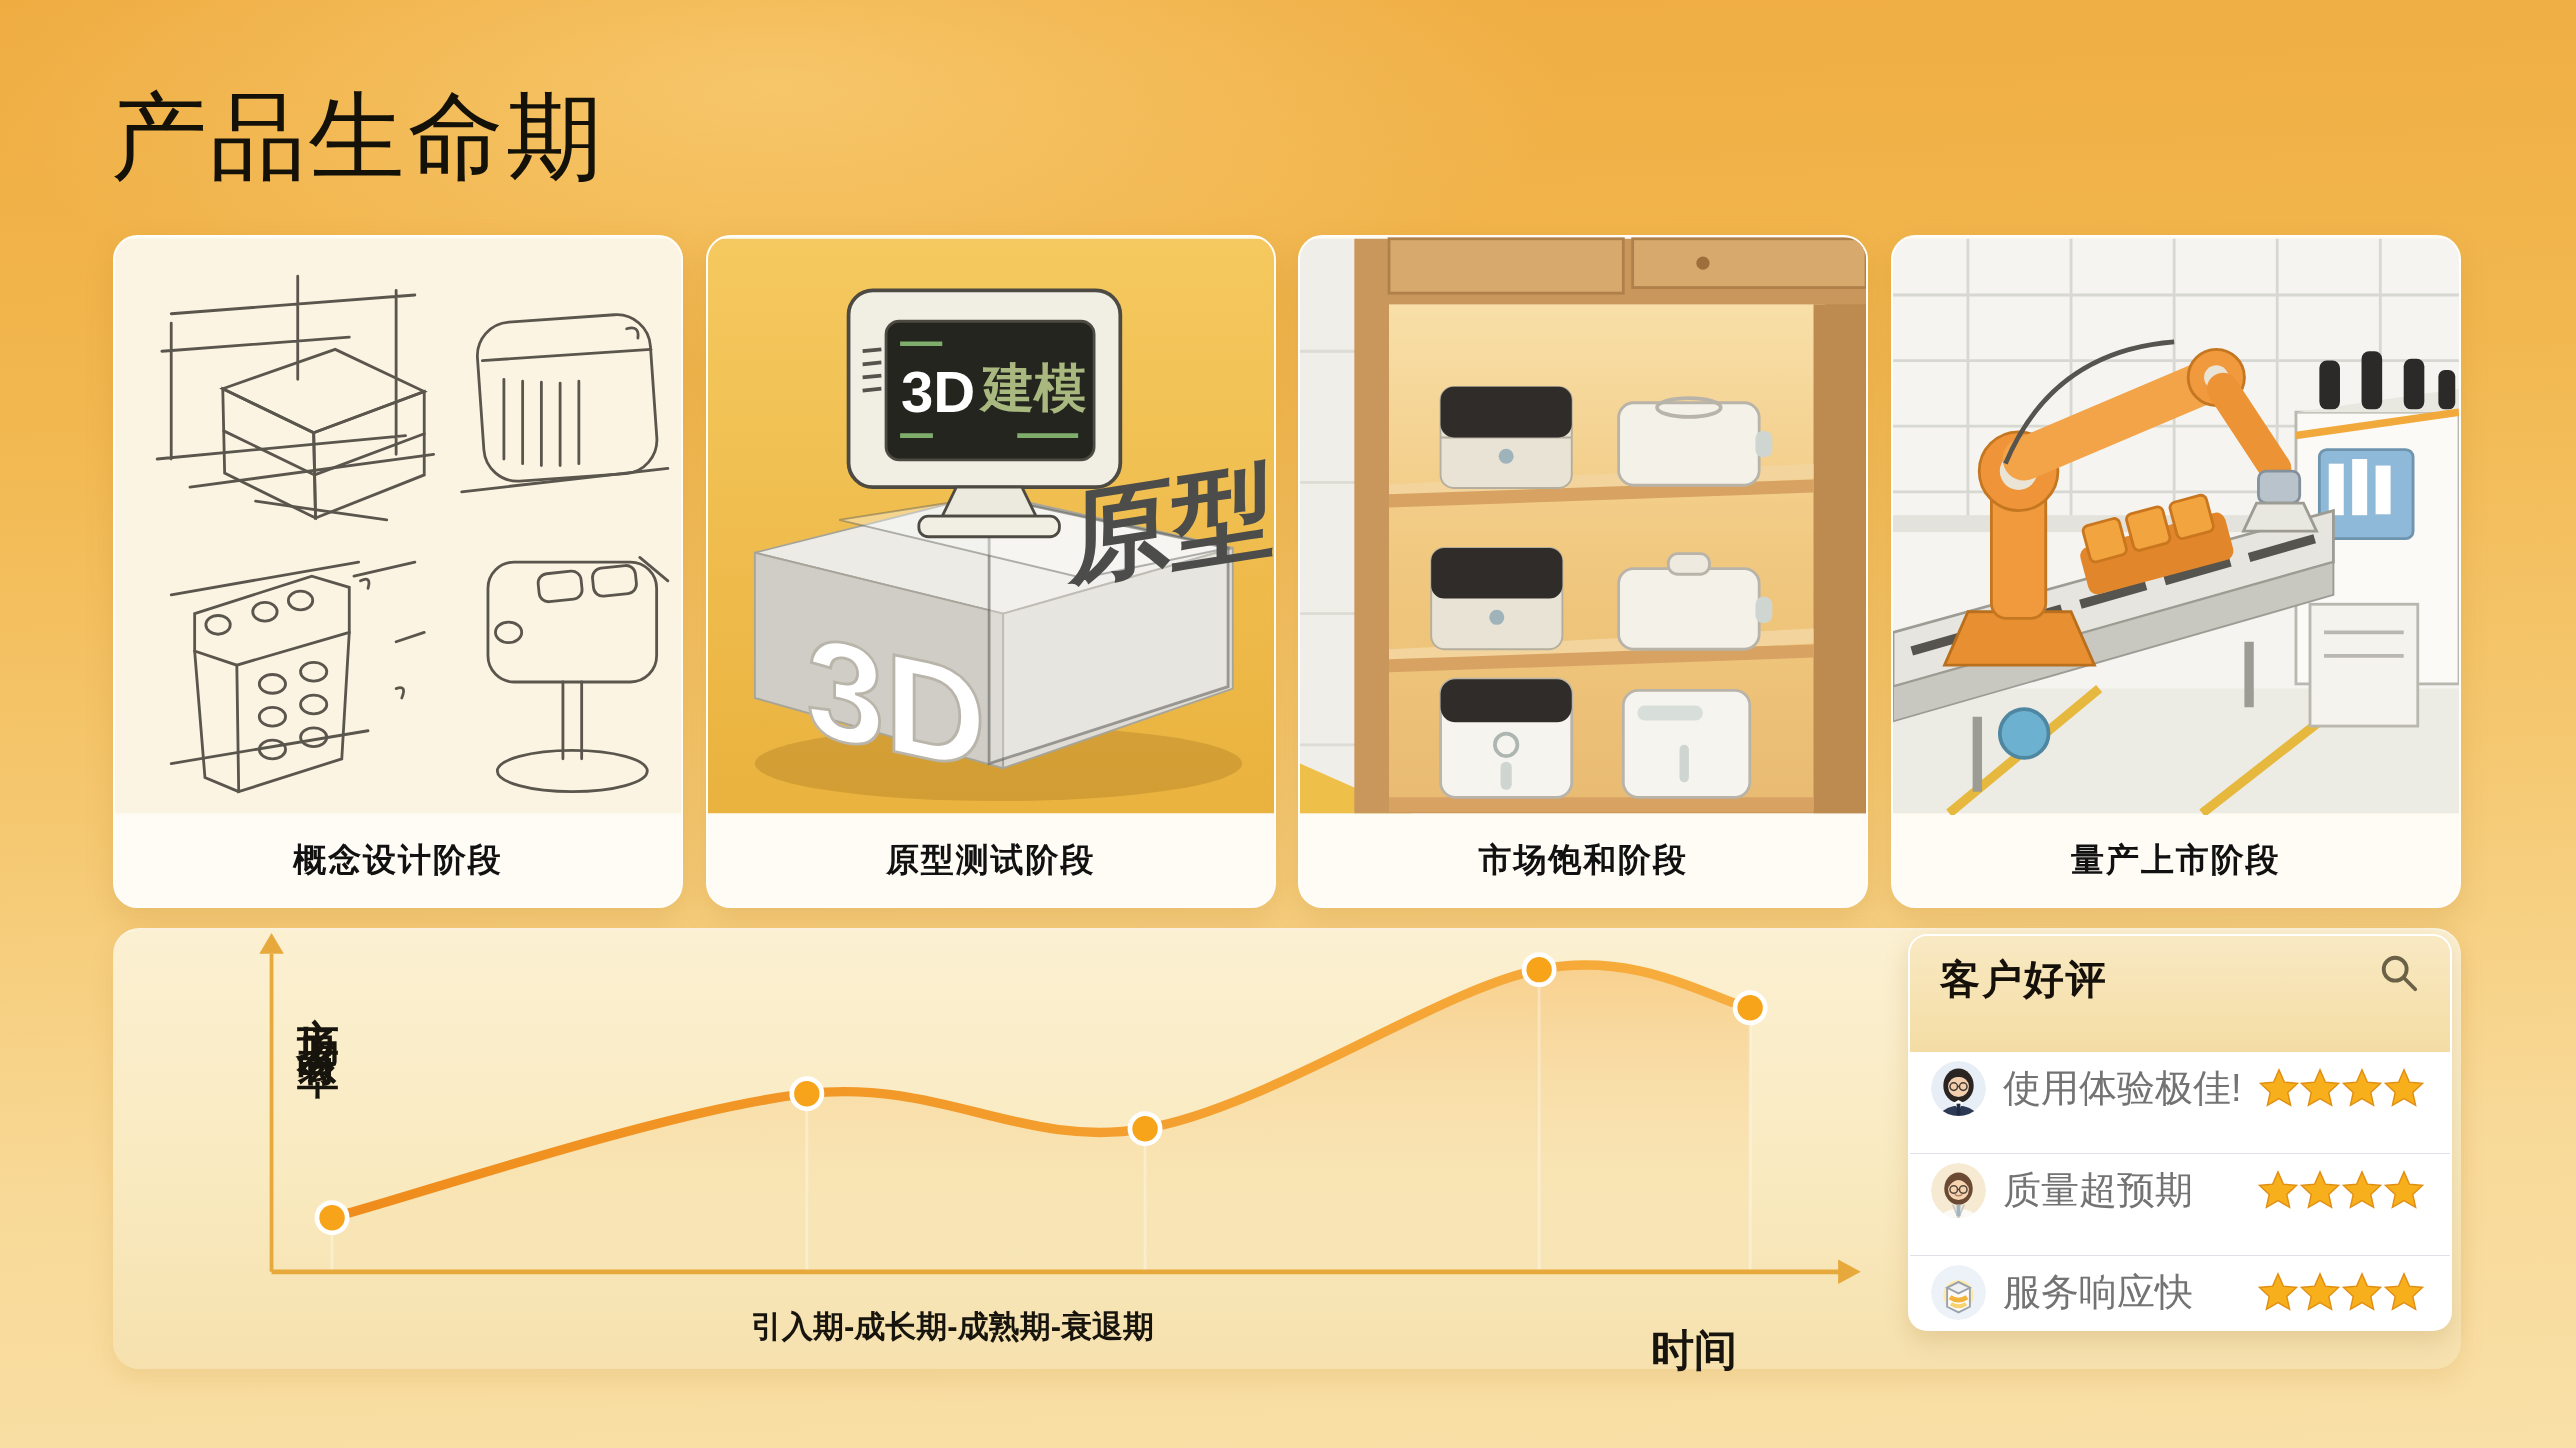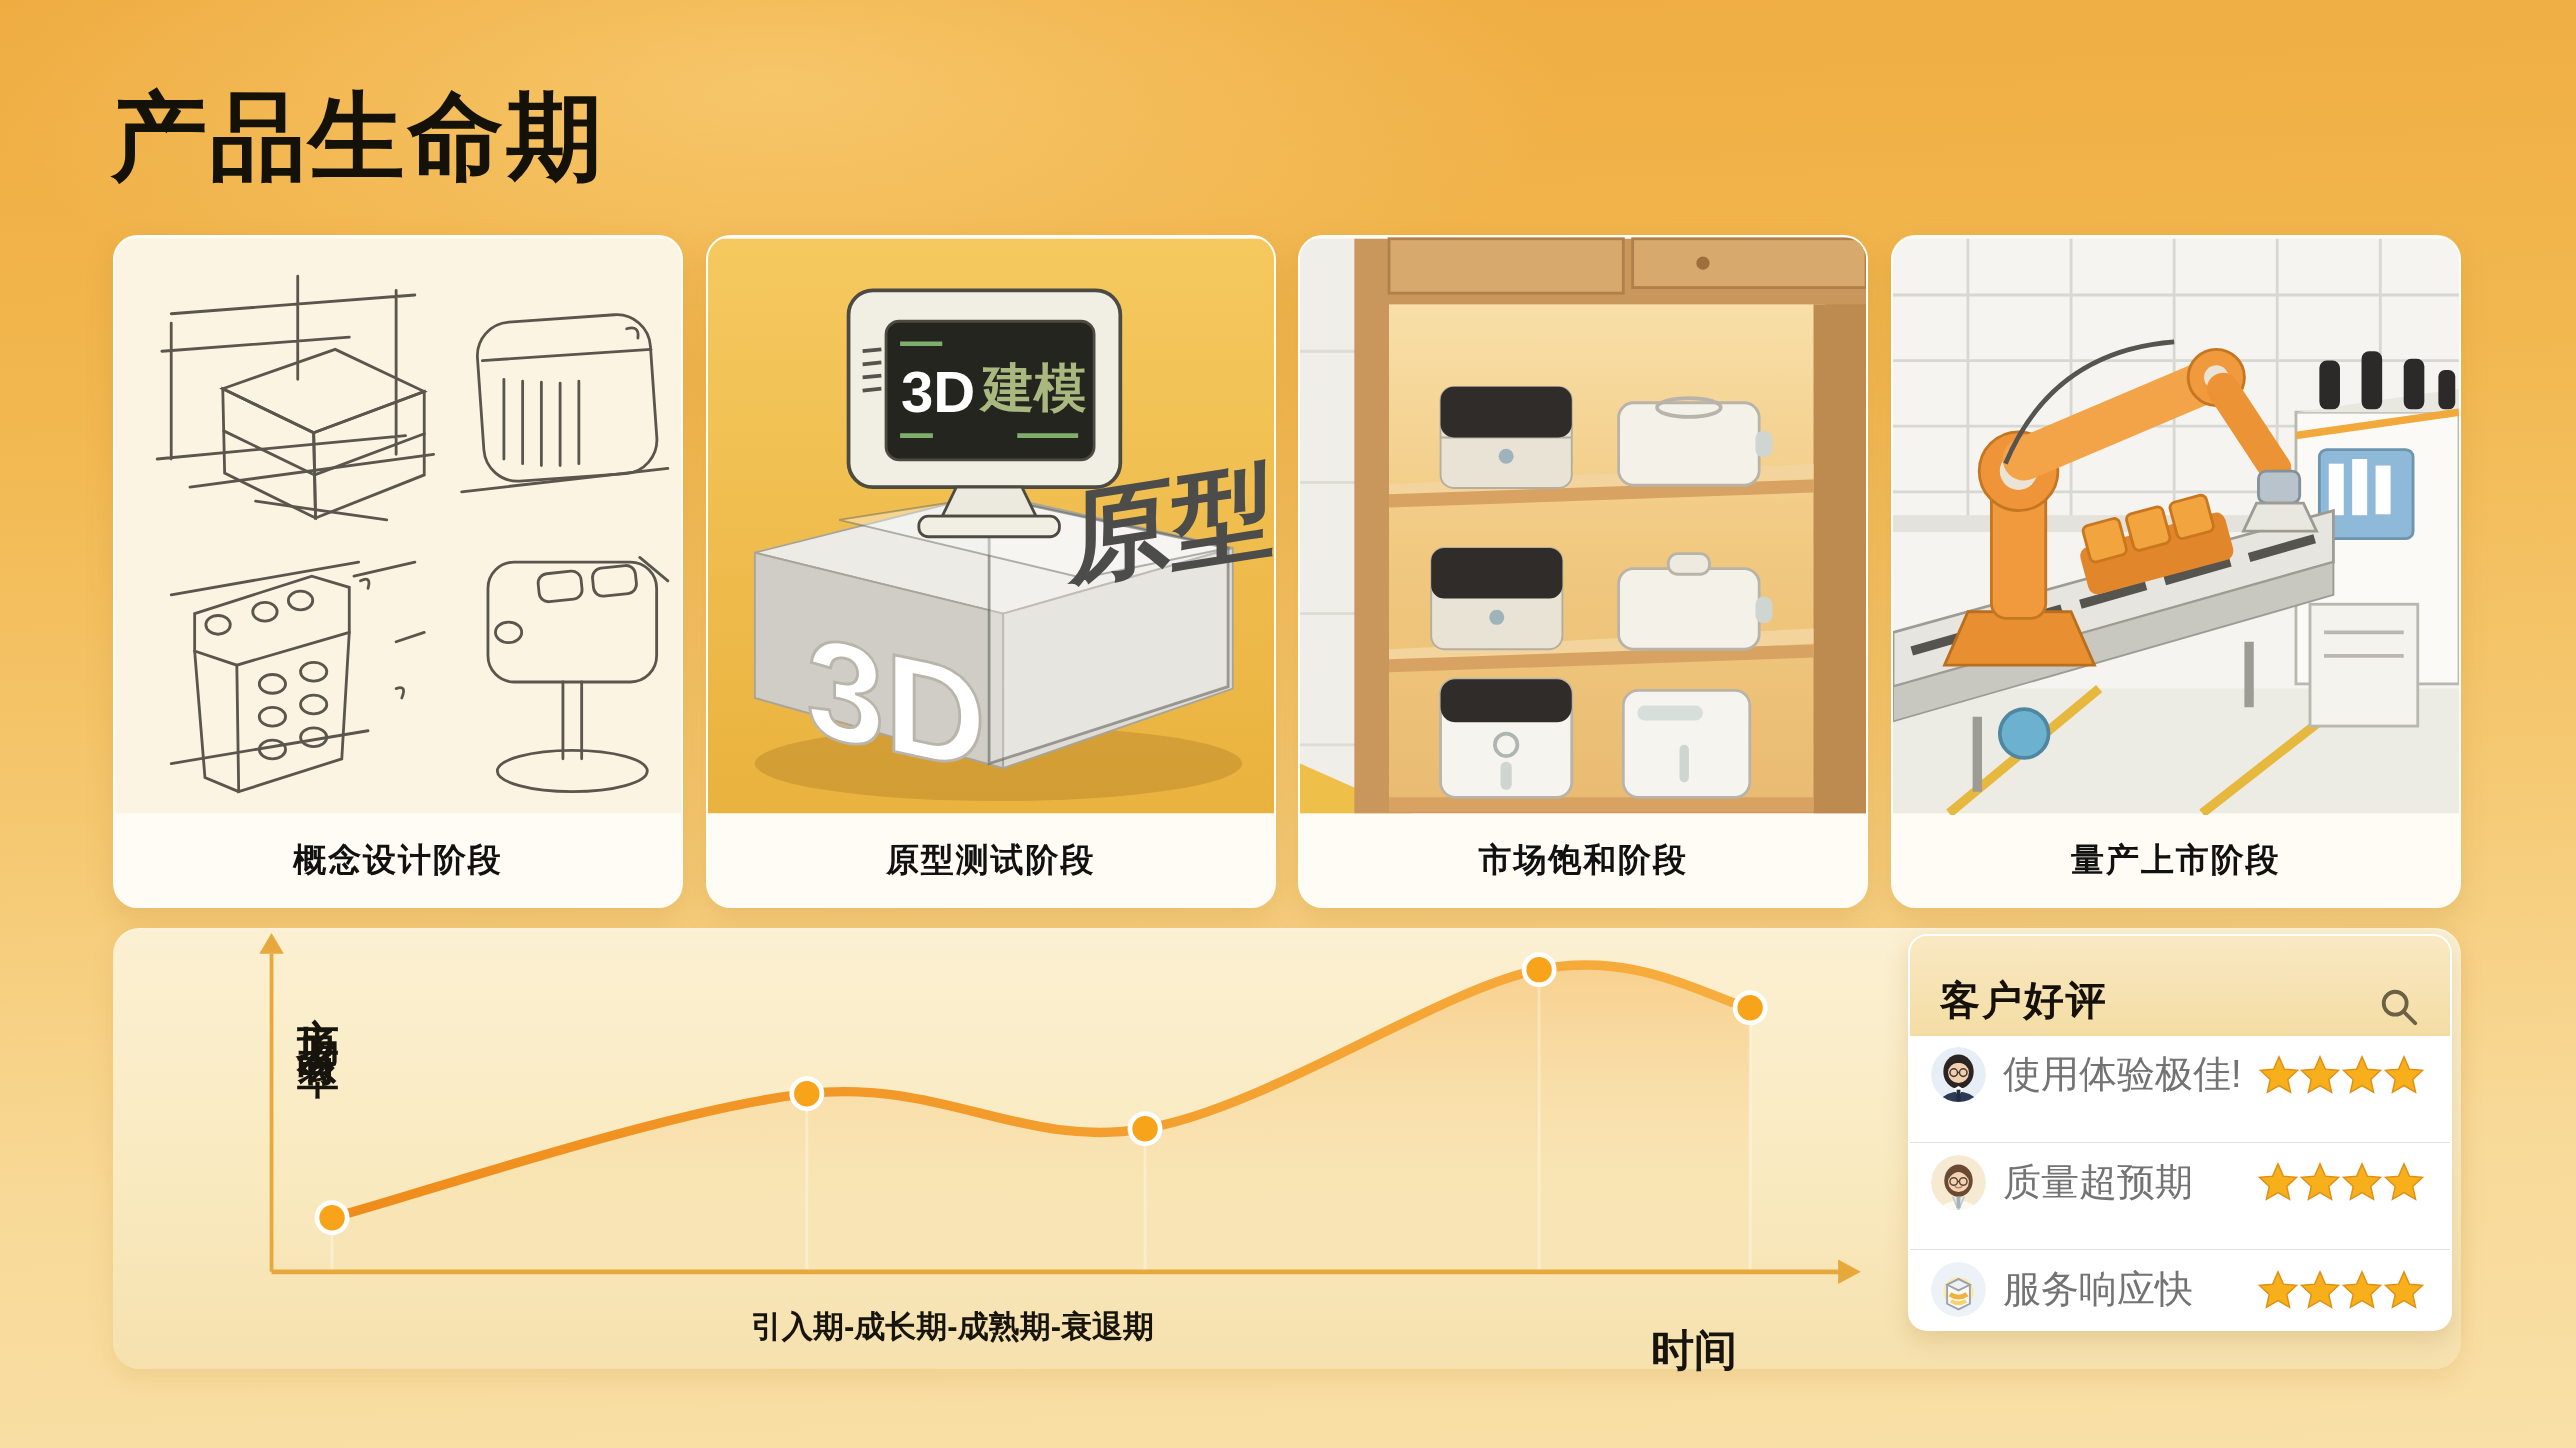--- a/index.html
+++ b/index.html
@@ -1,21 +1,21 @@
 <!DOCTYPE html>
 <html style="font-size:15px"><head>
 <meta charset="utf-8">
 <style>
   html,body{margin:0;padding:0;}
   body{font-family:"Liberation Sans","DejaVu Sans",sans-serif;}
   .page{position:relative;width:2576px;height:1448px;overflow:hidden;
     background:
       radial-gradient(ellipse 1321px 472px at 30% 6%, rgba(255,226,150,.45), rgba(255,226,150,0) 60%),
       linear-gradient(178deg,#efac41 0%,#f2b850 28%,#f5c972 55%,#f8d997 78%,#f9e0a7 100%);}
-  .page-title{position:absolute;left:111px;top:74px;font-size:96px;font-weight:700;
+  .page-title{position:absolute;left:111px;top:74px;font-size:96px;font-weight:400;
     color:#141109;letter-spacing:2.8px;}
 
   
   .cards{position:absolute;left:113px;top:235px;width:2348px;height:673px;display:flex;gap:22.6px;}
   .card{width:570px;height:673px;border-radius:24.5px;overflow:hidden;background:#fdfaf0;
     border:2.8px solid rgba(255,255,255,.75);box-sizing:border-box;
     box-shadow:0 11.3px 28px rgba(170,110,20,.18);display:flex;flex-direction:column;}
   .card-art{width:100%;height:578px;flex:0 0 auto;}
   .card-art svg{display:block;width:100%;height:100%;}
   .card-label{flex:1;display:flex;align-items:center;justify-content:center;
@@ -31,22 +31,22 @@
     font-size:42px;font-weight:700;color:#17140e;letter-spacing:9.4px;}
   .x-phases{position:absolute;left:528px;top:376px;width:623px;text-align:center;
     font-size:31px;font-weight:600;color:#17140e;}
   .x-time{position:absolute;left:1538px;top:392px;width:189px;text-align:left;
     font-size:43px;font-weight:600;color:#17140e;}
 
   
   .reviews{position:absolute;left:1795px;top:3.8px;width:544px;height:397px;border-radius:19px;
     background:#ffffff;border:2.8px solid rgba(255,255,255,.95);box-sizing:border-box;overflow:hidden;
     box-shadow:0 9.4px 24.5px rgba(150,95,15,.18);display:flex;flex-direction:column;}
-  .reviews-header{height:84px;flex:0 0 auto;display:flex;align-items:flex-end;
-    padding:8px 30px;background:linear-gradient(180deg,#f9e9c3 0%,#f4dda4 100%);}
+  .reviews-header{height:84px;flex:0 0 auto;display:flex;align-items:flex-start;
+    padding:16px 30px;background:linear-gradient(180deg,#f9e9c3 0%,#f4dda4 100%);}
   .reviews-title{font-size:40px;font-weight:700;color:#15110a;letter-spacing:1.9px;}
   .reviews-header .spacer{flex:1;}
   .review-row{flex:1;display:flex;align-items:center;padding:0 26.4px 0 21px;gap:17px;}
   .review-row + .review-row{border-top:1.9px solid #dde1e7;margin-top:28px;}
   .avatar{width:55px;height:55px;border-radius:50%;flex:0 0 auto;overflow:hidden;}
   .review-text{font-size:38px;font-weight:500;color:#737373;white-space:nowrap;}
   .stars{margin-left:auto;display:flex;gap:1.9px;}
   .stars svg{width:40px;height:40px;}
 </style>
 </head>

